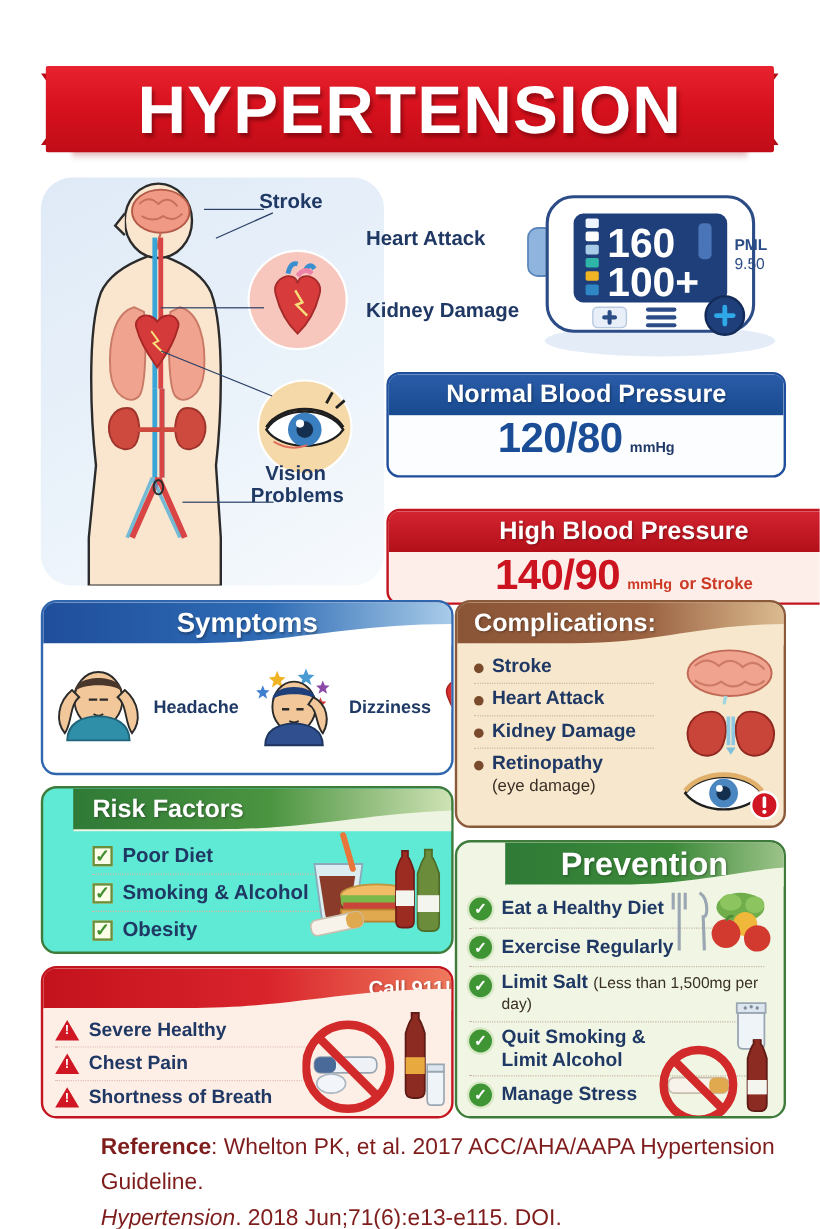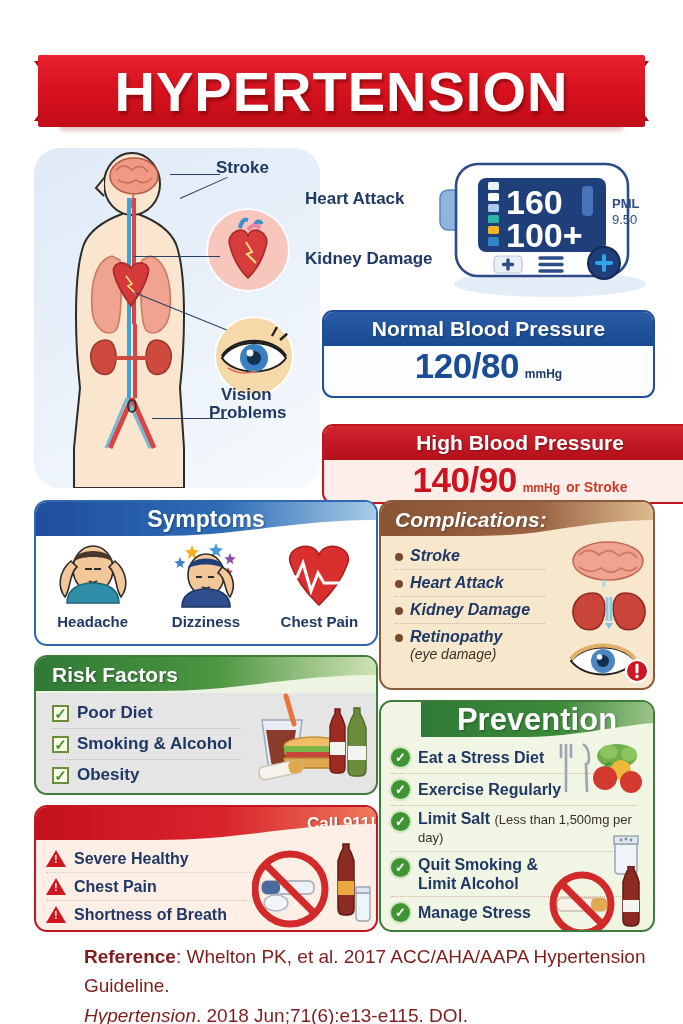--- a/index.html
+++ b/index.html
@@ -93,49 +93,49 @@
     color: #1f3864; font-weight: bold;
   }
   .dotrule { border-bottom: 1.5px dotted #c9b9a3; }
 
   
   .p-symptoms { left: 34px; top: 500px; width: 344px; height: 146px;
     background: #ffffff; border: 2px solid #2f66ae; }
   .p-symptoms .panel-head { height: 35px; background: linear-gradient(90deg,#1f4e9c 0%, #2f6cb5 55%, #a8cbe8 100%);
     font-size: 23px; padding-left: 0; justify-content: center; }
   .sym-grid { display: flex; height: 108px; }
-  .sym-cell { flex: 1; display: flex; flex-direction: column; align-items: center; justify-content: flex-start; padding-bottom: 6px; }
+  .sym-cell { flex: 1; display: flex; flex-direction: row; align-items: center; justify-content: center; padding-bottom: 6px; }
   .sym-label { color: #1f3864; font-weight: bold; font-size: 15px; margin-top: 2px; }
 
   
   .p-compl { left: 379px; top: 500px; width: 276px; height: 190px;
-    background: #f6e7cd; border: 2.5px solid #8a5a3b; font-style: italic; }
+    background: #f6e7cd; border: 2.5px solid #8a5a3b; }
   .p-compl .panel-head { height: 35px; background: linear-gradient(90deg,#8a5536 0%, #9b6342 58%, #dcbb90 100%);
     font-size: 21px; padding-left: 14px; }
   .compl-list { padding: 6px 10px 0 14px; }
   .compl-item { display: flex; align-items: flex-start; gap: 7px; color: #1f3864; font-weight: bold; font-size: 16px; }
   .bullet { width: 8px; height: 8px; border-radius: 50%; background: #7a4a2c; margin-top: 6px; flex: none; }
   .sub { font-weight: normal; font-size: 14px; color: #3a2f25; }
 
   
   .p-risk { left: 34px; top: 655px; width: 344px; height: 140px;
-    background: #e5e5e5; border: 2.5px solid #3f7b3a; }
+    background: #5eead4; border: 2.5px solid #3f7b3a; padding-left: 25px; }
   .p-risk .panel-head { height: 35px; background: linear-gradient(90deg,#2f7a36 0%, #4b9440 52%, #cfe2b4 100%);
     font-size: 21px; padding-left: 16px; }
   .chk {
     width: 17px; height: 17px; border: 2px solid #6a8f3a; background: #fbfde8;
     display: flex; align-items: center; justify-content: center; flex: none;
     color: #3f8f2e; font-size: 15px; font-weight: bold; line-height: 1;
   }
 
   
   .p-prev { left: 379px; top: 700px; width: 276px; height: 232px;
     background: #f1f6e4; border: 2.5px solid #3f7b3a; }
   .p-prev .panel-head { height: 36px; background: linear-gradient(90deg,#2f7a36 0%, #3d8a3a 60%, #9cc389 100%);
-    font-size: 31px; justify-content: center; margin-left: 40px; }
+    font-size: 27px; justify-content: center; margin-left: 40px; }
   .chk-round {
     width: 19px; height: 19px; border-radius: 50%; background: #3f9434;
     display: flex; align-items: center; justify-content: center; flex: none;
     color: #fff; font-size: 13px; font-weight: bold; line-height: 1;
     box-shadow: 0 0 0 2px #d7e8c6;
   }
 
   
   .p-911 { left: 34px; top: 805px; width: 344px; height: 127px;
     background: #fdeee6; border: 2.5px solid #c2151f; }
@@ -483,21 +483,21 @@
           <rect x="40" y="26" width="16" height="13" rx="5" fill="#e0a94f"></rect>
           <circle cx="31" cy="32" r="29" fill="none" stroke="#d22a2a" stroke-width="7"></circle>
           <path d="M11 12 L51 52" stroke="#d22a2a" stroke-width="7"></path>
         </g>
         <path d="M76 16 q3 -10 5 -12 v-4 h6 v4 q2 2 5 12 v38 q0 6 -6 6 h-4 q-6 0 -6 -6 Z" fill="#8c2b22" stroke="#5e1a14" stroke-width="1.5"></path>
         <rect x="76" y="34" width="16" height="12" fill="#f5f5f0"></rect>
       </svg>
       <div style="width:172px;">
         <div class="row" style="height:31px; font-size:16px;">
           <span class="chk-round">✓</span>
-          <span>Eat a Stress Diet</span>
+          <span>Eat a Healthy Diet</span>
         </div>
         <div class="dotrule" style="width:246px;"></div>
         <div class="row" style="height:31px; font-size:16px;">
           <span class="chk-round">✓</span>
           <span>Exercise Regularly</span>
         </div>
         <div class="dotrule" style="width:246px;"></div>
         <div style="padding-top:4px; width:250px;">
           <div class="row" style="font-size:16px; align-items:flex-start;">
             <span class="chk-round" style="margin-top:2px;">✓</span>

